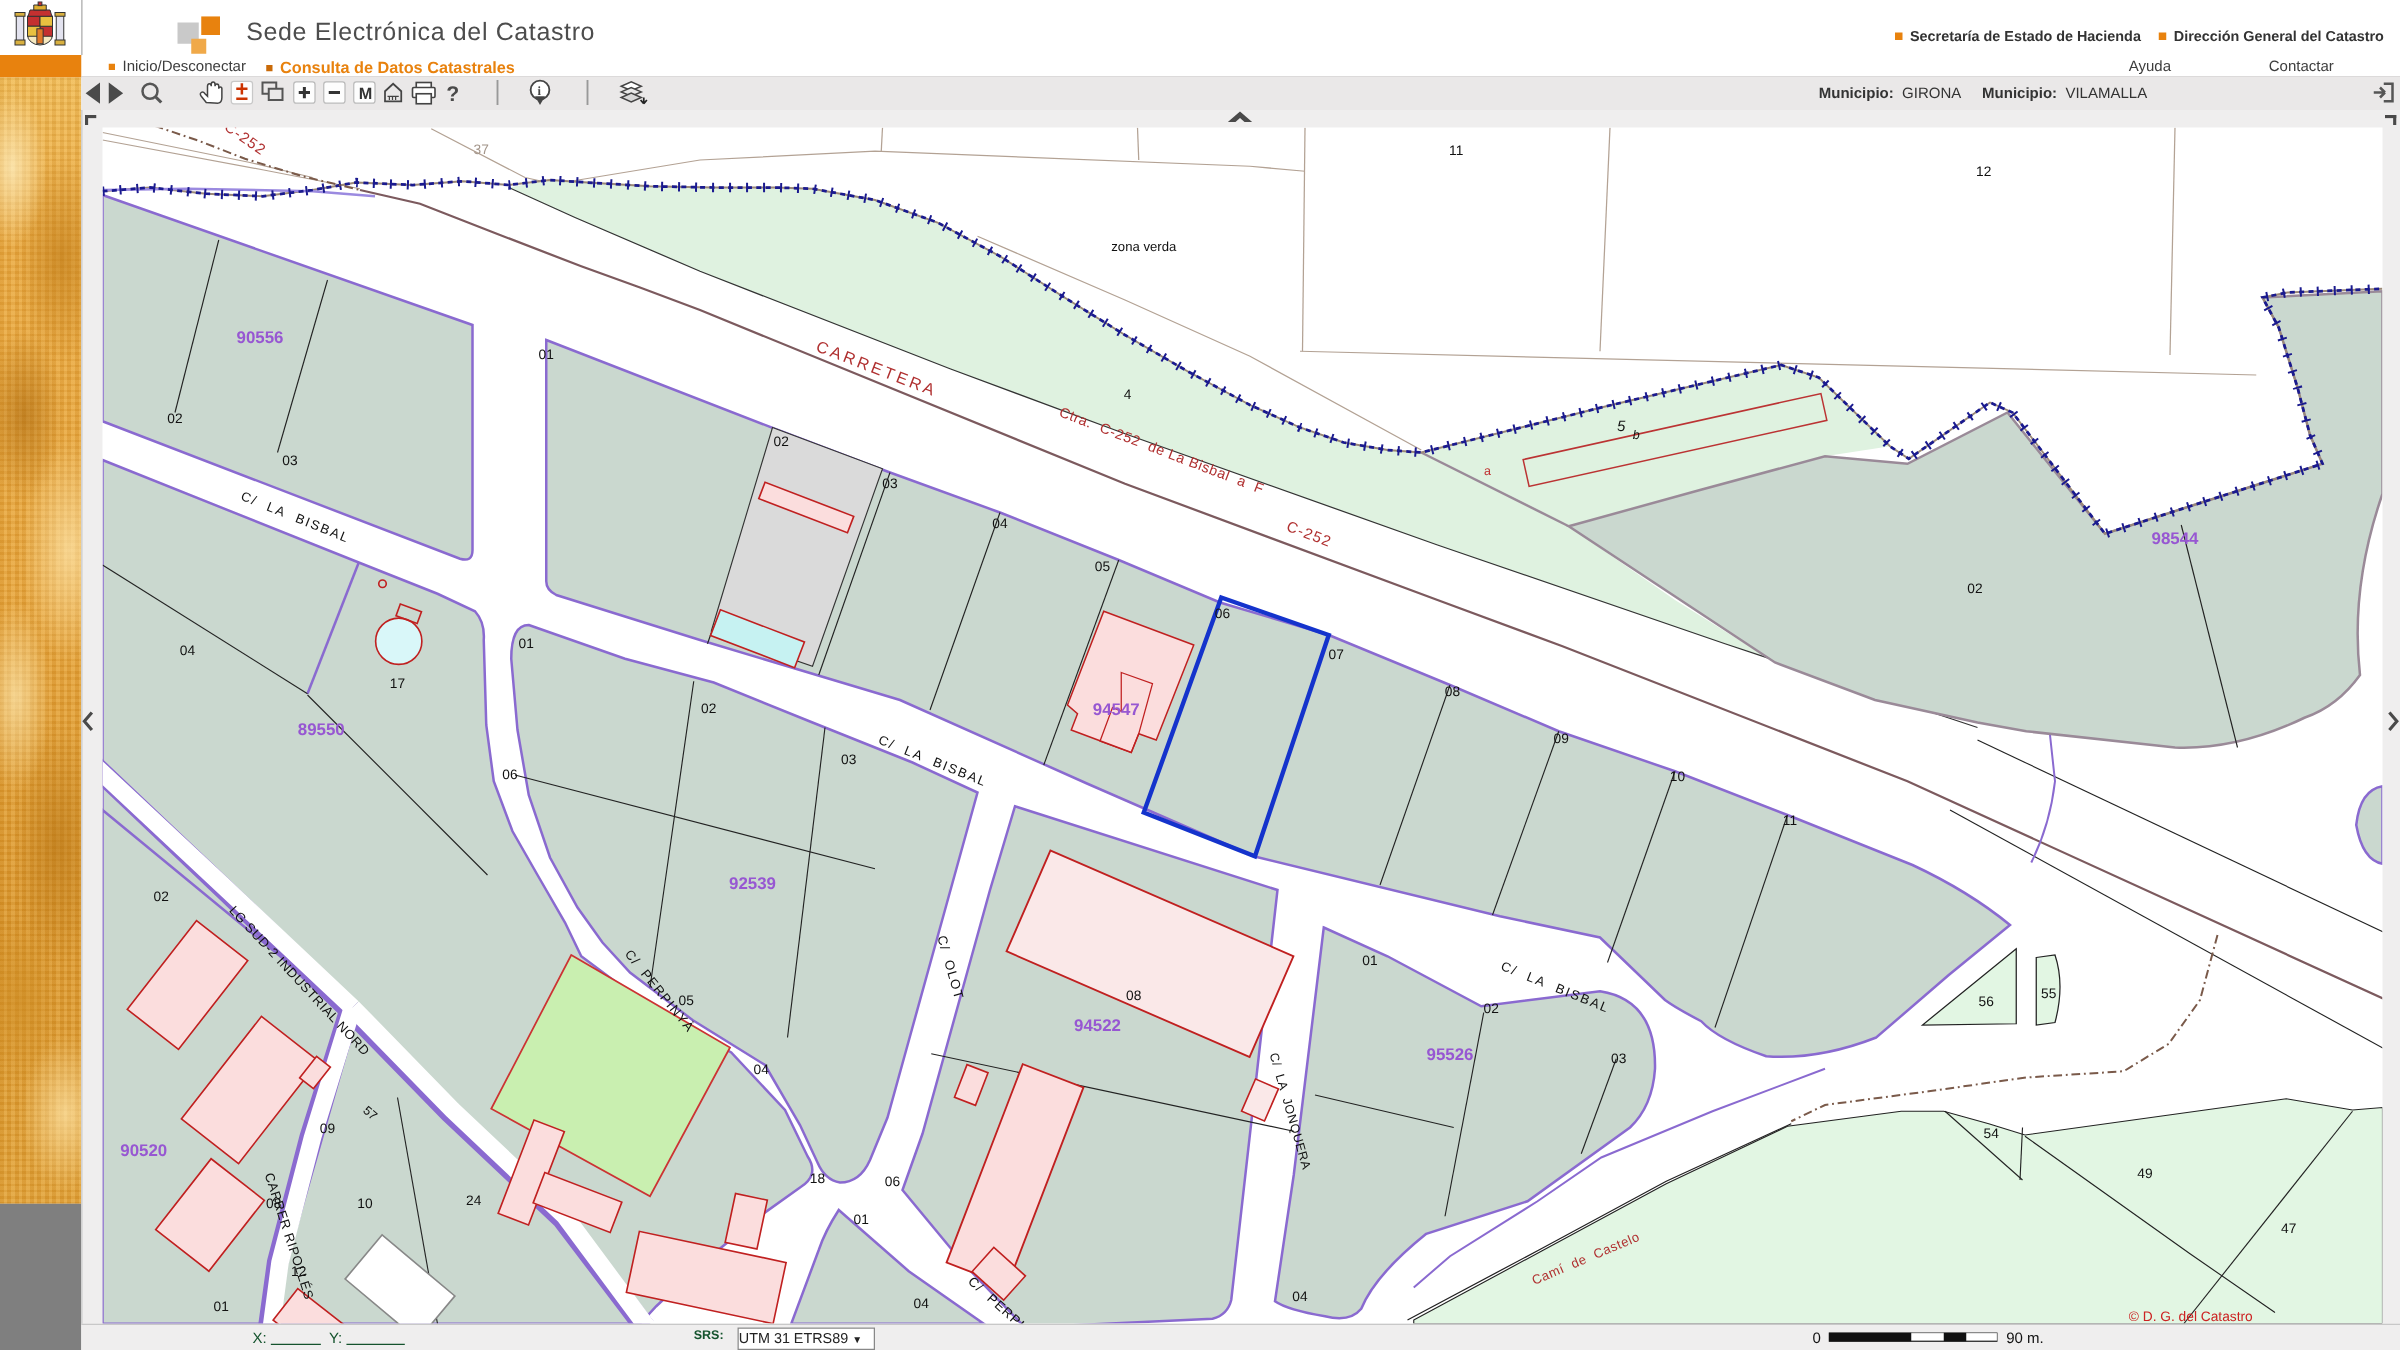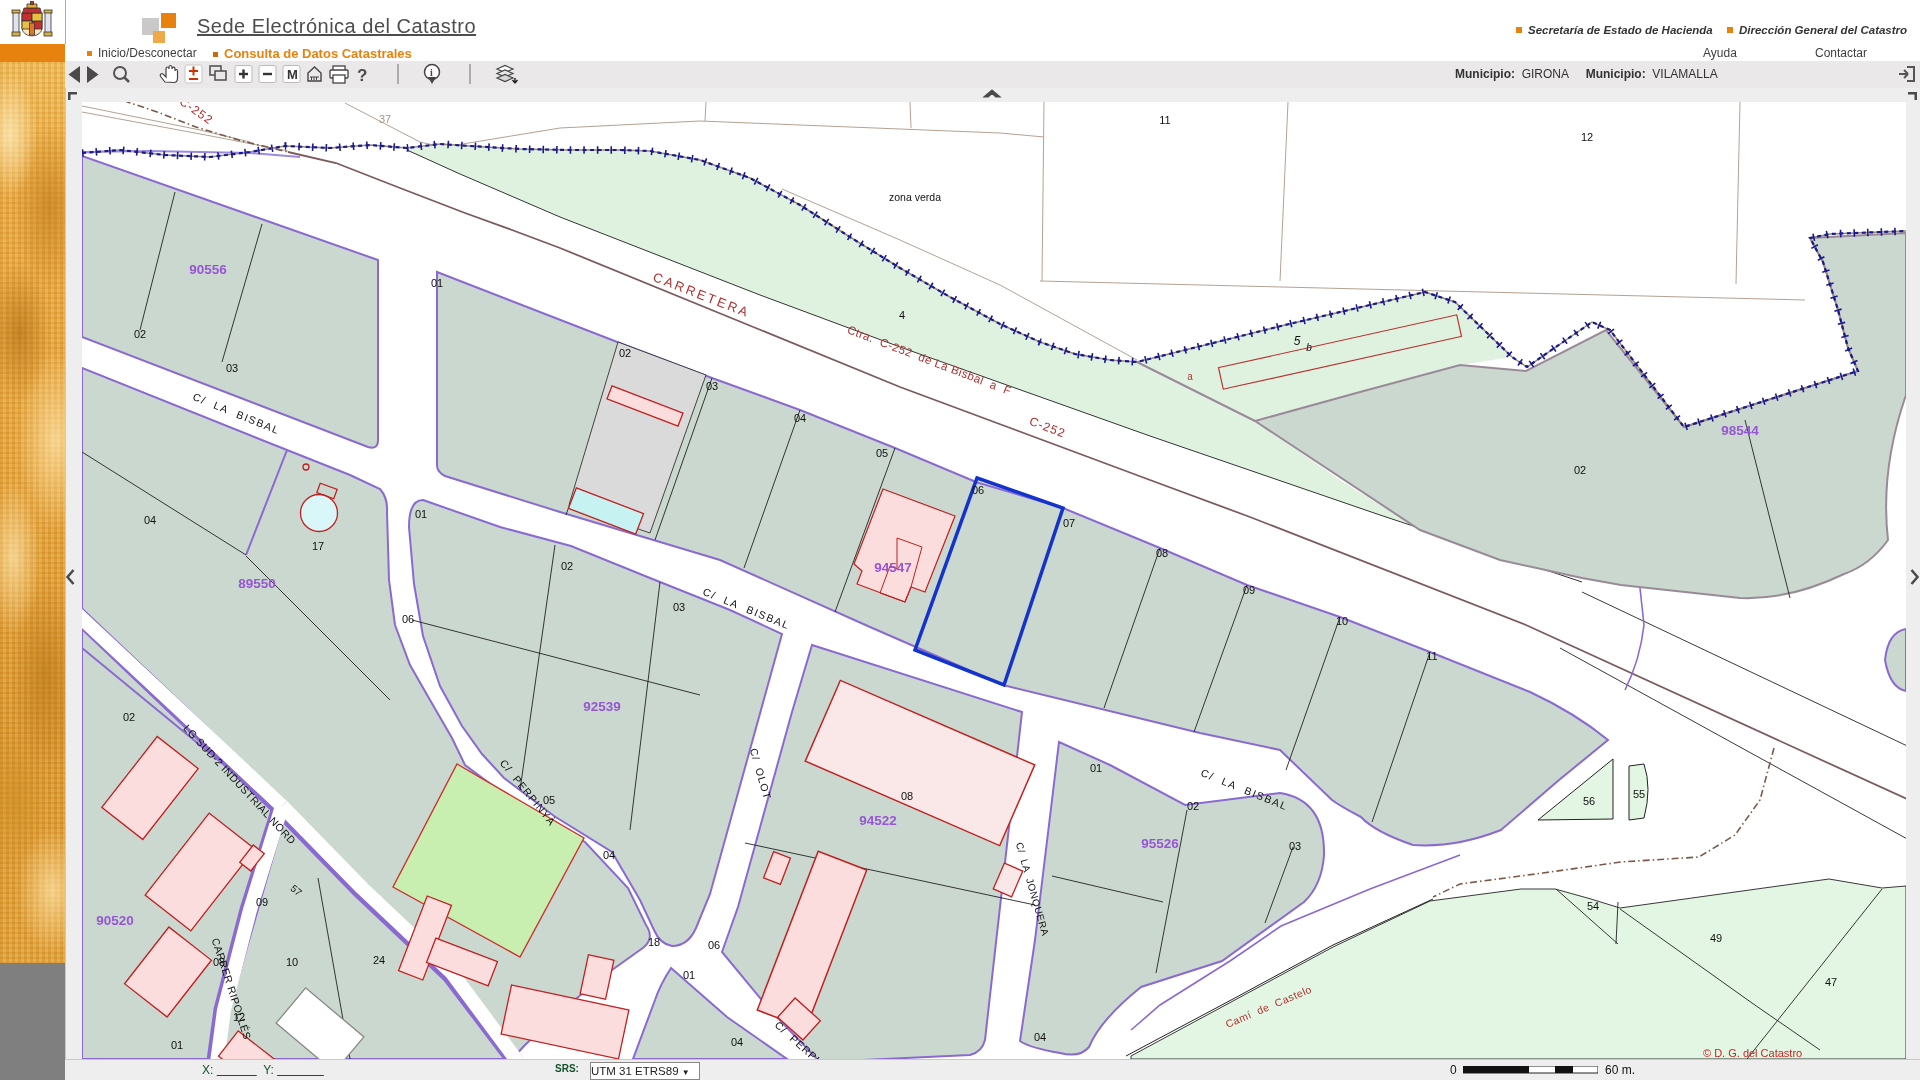--- a/index.html
+++ b/index.html
@@ -7,22 +7,22 @@
   #app{position:absolute;left:0;top:0;width:1920px;height:1080px;}
   .abs{position:absolute;}
   
   #stripes{left:65px;top:0;width:1855px;height:13px;
     background:repeating-linear-gradient(180deg,#dadada 0 1px,#fff 1px 2.6px);}
   #datebox{right:4px;top:0px;height:13px;line-height:13px;font-size:13px;letter-spacing:0.4px;font-weight:bold;color:#222;
     background:#e9e9e9;padding:0 4px;}
   
   #titlerow{left:65px;top:13px;width:1855px;height:31px;background:#fff;border-bottom:1px solid #c0c0c0;}
   #seclogo{left:75px;top:0px;width:45px;height:31px;}
-  #title{left:132px;top:2px;font-size:20px;color:#4d4d4d;letter-spacing:0.5px;text-decoration:underline;}
-  .hdrlink{top:11px;font-size:11.5px;font-weight:bold;color:#333;white-space:nowrap;font-style:italic;}
+  #title{left:132px;top:2px;font-size:20px;color:#4d4d4d;letter-spacing:0.5px;}
+  .hdrlink{top:11px;font-size:11.5px;font-weight:bold;color:#333;white-space:nowrap;}
   .obullet{width:6px;height:6px;background:#e8820e;display:inline-block;margin-right:6px;margin-bottom:1px;}
   
   #menurow{left:65px;top:44px;width:1855px;height:17px;background:#fff;border-bottom:1px solid #999;}
   .menuitem{top:2px;font-size:12px;color:#3d3d3d;white-space:nowrap;}
   
   #logobox{left:0;top:0;width:65px;height:44px;background:#fff;border-right:1px solid #aaa;}
   #orangebar{left:0;top:44px;width:65px;height:18px;background:#e8820e;}
   
   #sidebar{left:0;top:62px;width:65px;height:901px;
     background:
@@ -419,15 +419,15 @@
     <div class="abs or" style="left:137px;top:3px;font-size:12px;">X: <span style="text-decoration:underline;">&nbsp;&nbsp;&nbsp;&nbsp;&nbsp;&nbsp;&nbsp;&nbsp;&nbsp;&nbsp;&nbsp;&nbsp;</span>&nbsp; Y: <span style="text-decoration:underline;">&nbsp;&nbsp;&nbsp;&nbsp;&nbsp;&nbsp;&nbsp;&nbsp;&nbsp;&nbsp;&nbsp;&nbsp;&nbsp;&nbsp;</span></div>
     <div class="abs or" style="left:490px;top:3px;font-size:10px;font-weight:bold;">SRS:</div>
     <div class="abs" id="srsbox">UTM 31 ETRS89 <span style="font-size:8px;">▼</span></div>
 
     <div class="abs" style="left:1385px;top:3px;font-size:12px;color:#111;">0</div>
     <svg class="abs" style="left:1398px;top:6px;" width="135" height="8" viewBox="0 0 135 8">
       <rect x="0" y="0" width="135" height="7" fill="#fff" stroke="#222" stroke-width="1"></rect>
       <rect x="0" y="0" width="66" height="7" fill="#111"></rect>
       <rect x="92" y="0" width="18" height="7" fill="#111"></rect>
     </svg>
-    <div class="abs" style="left:1540px;top:3px;font-size:12px;color:#111;">60 m.</div>
+    <div class="abs" style="left:1540px;top:3px;font-size:12px;color:#111;">90 m.</div>
   </div>
 </div>
 
 </body></html>

